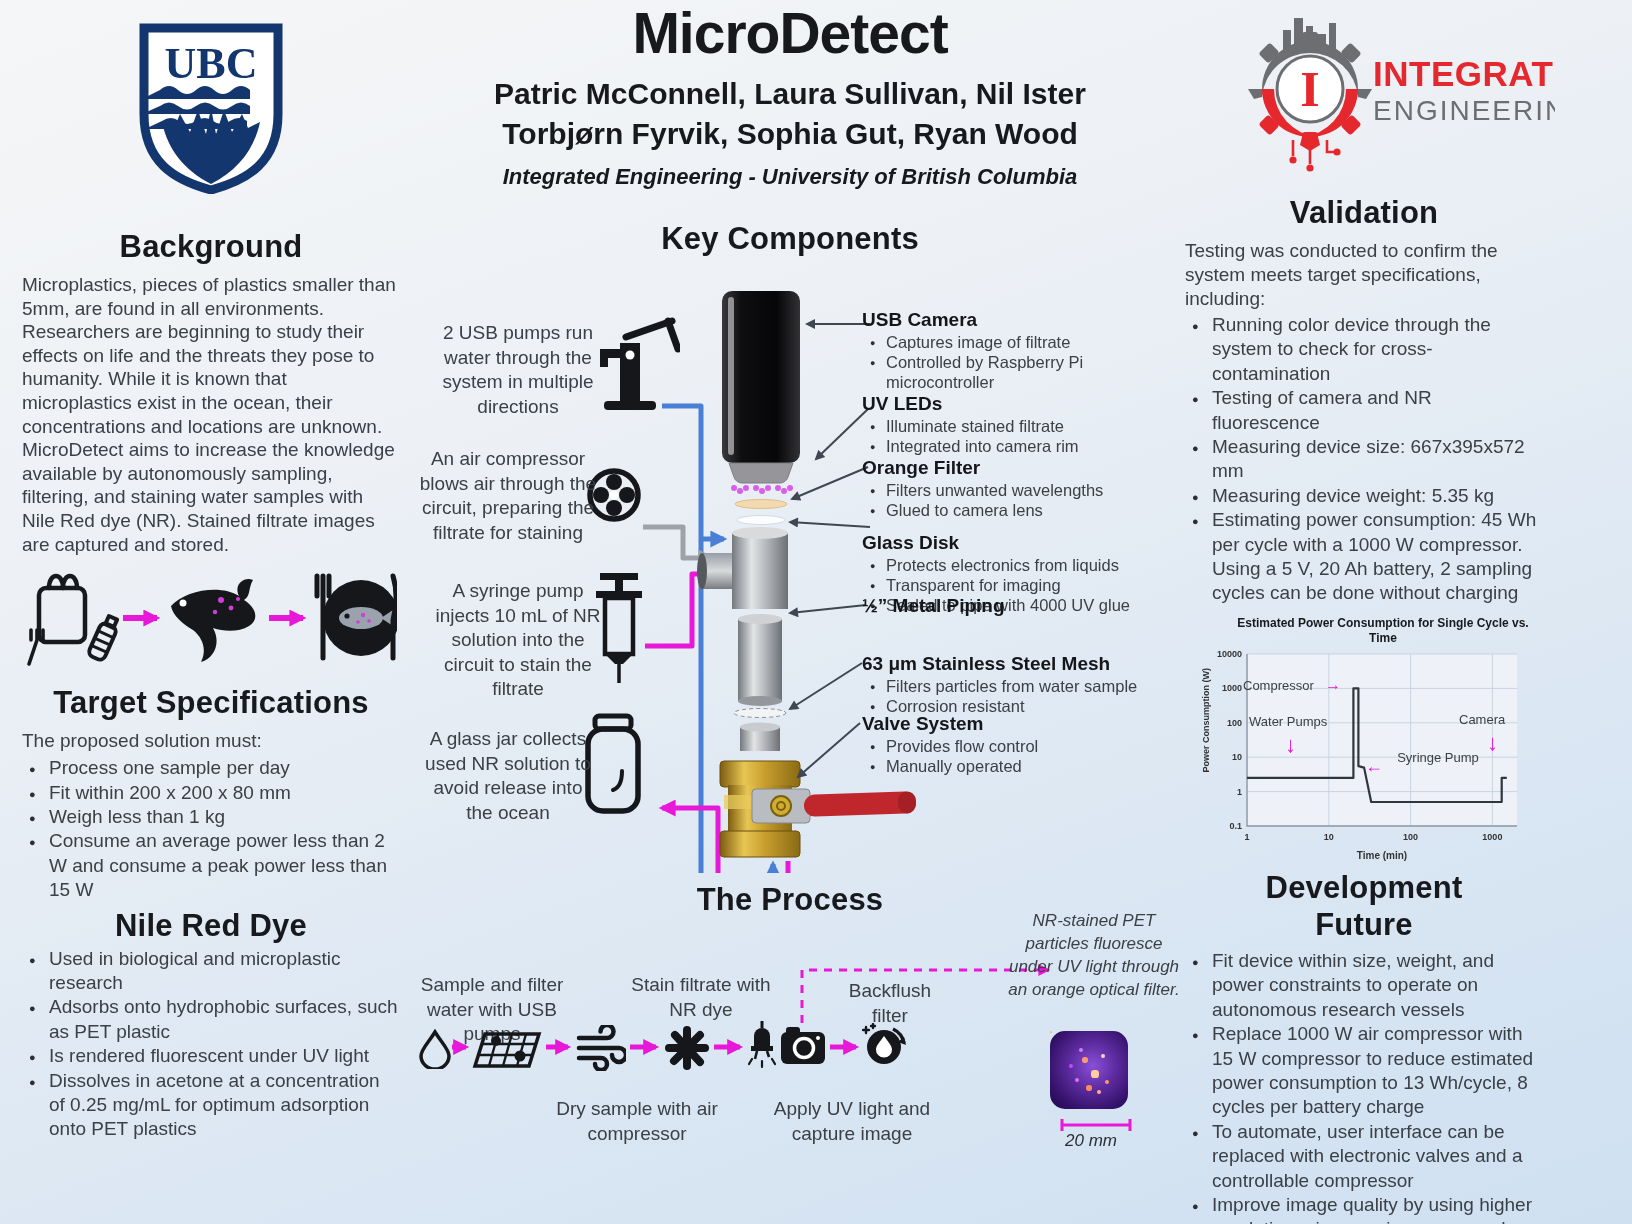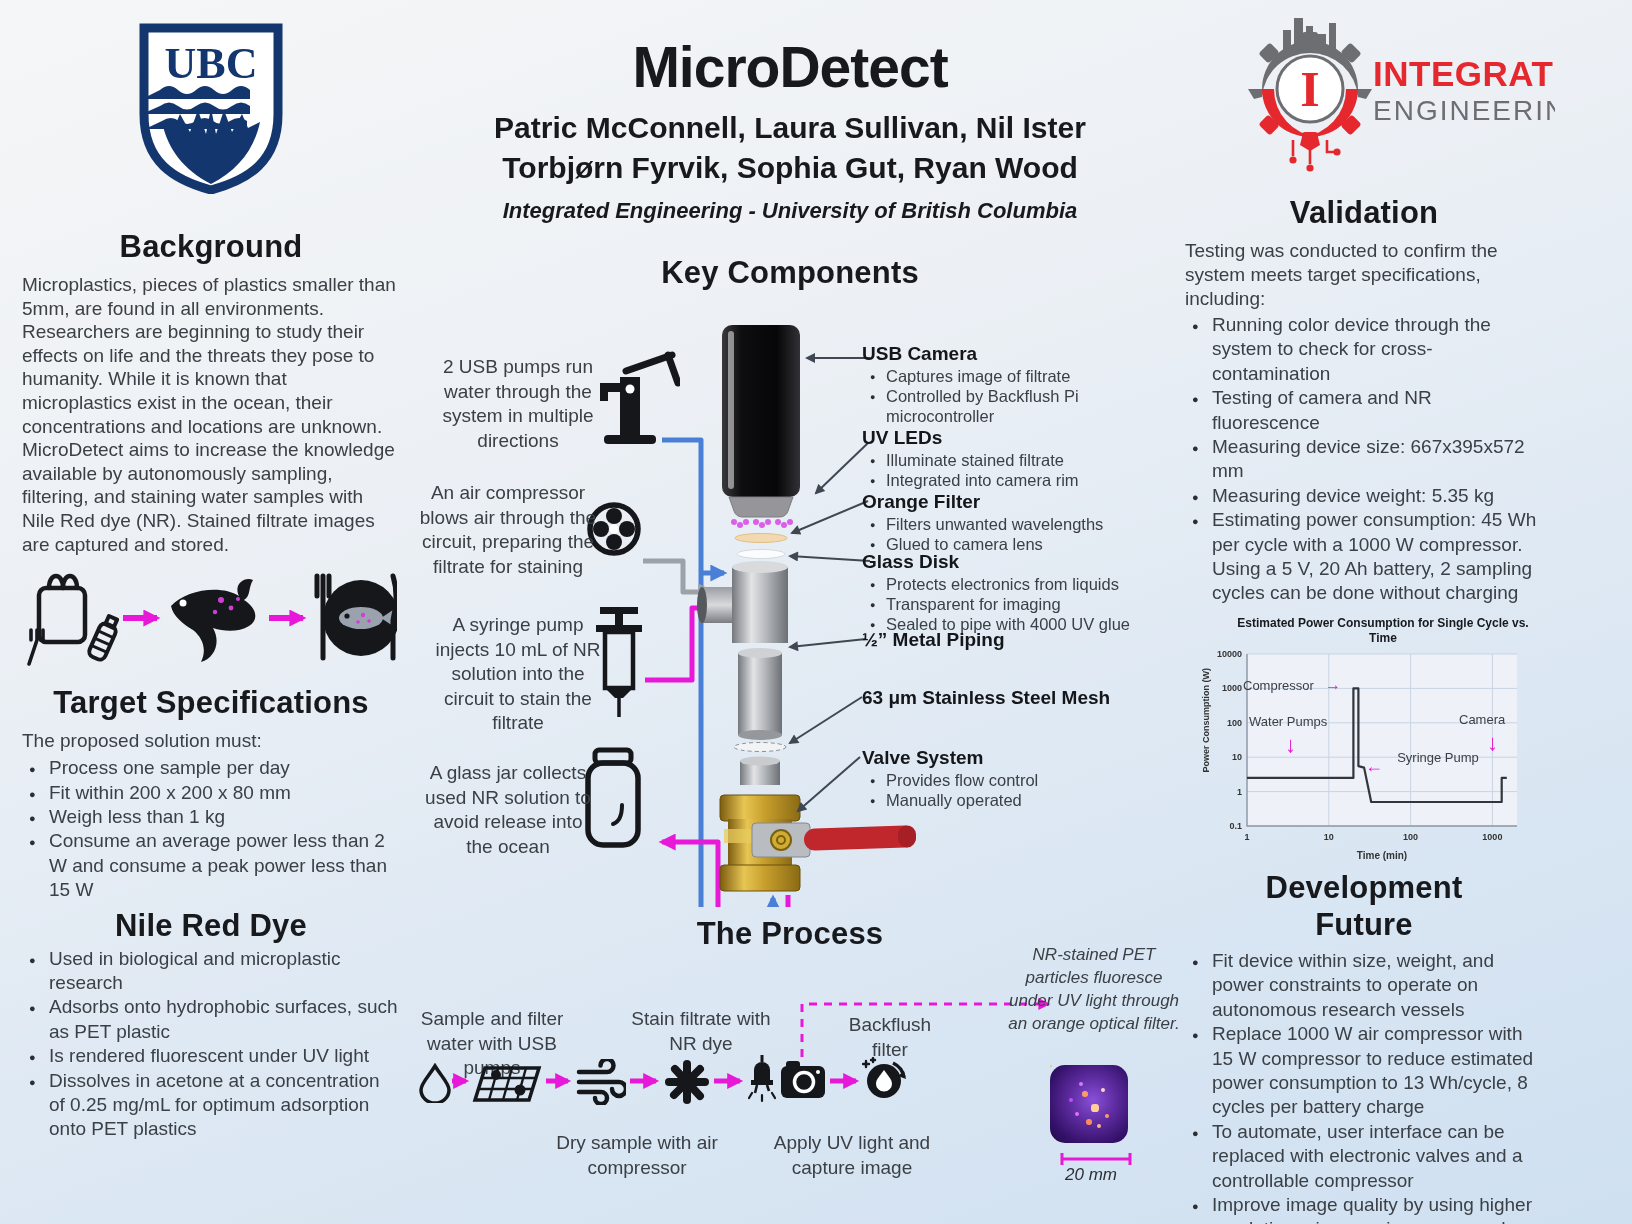--- a/index.html
+++ b/index.html
@@ -12,21 +12,21 @@
   ul{margin:0;padding:0;list-style:none;}
   li{position:relative;padding-left:27px;font-size:19px;line-height:24.4px;color:#3b4046;}
   li::before{content:"●";position:absolute;left:7px;top:1px;font-size:11px;color:#2b2f35;}
   
   .left-col{position:absolute;left:22px;top:0;width:378px;}
   .center-col{position:absolute;left:400px;top:0;width:780px;}
   .right-col{position:absolute;left:1185px;top:0;width:358px;}
   .body-text{font-size:19px;line-height:23.6px;color:#3b4046;}
   
   .ubc-logo{display:block;margin:22px auto 0;}
-  .title{font-size:57px;font-weight:800;text-align:center;letter-spacing:-1px;padding-top:34px;}
+  .title{font-size:57px;font-weight:800;text-align:center;letter-spacing:-1px;}
   .authors{font-size:30px;font-weight:800;text-align:center;line-height:40px;color:#17191d;margin-top:8px;}
   .affil{font-size:22px;font-weight:700;font-style:italic;text-align:center;margin-top:10px;color:#17191d;}
   .kc-heading{margin-top:30px;}
   
   .h-bg{margin-top:34px;}
   .bg-body{margin-top:8px;}
   .bg-icons{margin-top:10px;height:102px;text-align:center;}
   .h-target{margin-top:16px;}
   .intro{font-size:19px;line-height:24px;margin-top:8px;}
   .spec-list,.nile-list{margin-top:3px;}
@@ -303,50 +303,54 @@
 
       <div class="left-note" style="left:28px;top:60px;">2 USB pumps run water through the system in multiple directions</div>
       <div class="left-note" style="left:18px;top:186px;">An air compressor blows air through the circuit, preparing the filtrate for staining</div>
       <div class="left-note" style="left:28px;top:318px;">A syringe pump injects 10 mL of NR solution into the circuit to stain the filtrate</div>
       <div class="left-note" style="left:18px;top:466px;">A glass jar collects used NR solution to avoid release into the ocean</div>
 
       <div class="comp" style="top:48px;">
         <div class="comp-name">USB Camera</div>
         <ul>
             <li>Captures image of filtrate</li>
-            <li>Controlled by Backflush Pi microcontroller</li>
+            <li>Controlled by Raspberry Pi microcontroller</li>
           </ul>
       </div>
       <div class="comp" style="top:132px;">
         <div class="comp-name">UV LEDs</div>
         <ul>
             <li>Illuminate stained filtrate</li>
             <li>Integrated into camera rim</li>
           </ul>
       </div>
       <div class="comp" style="top:196px;">
         <div class="comp-name">Orange Filter</div>
         <ul>
             <li>Filters unwanted wavelengths</li>
             <li>Glued to camera lens</li>
           </ul>
       </div>
-      <div class="comp" style="top:256px;">
+      <div class="comp" style="top:271px;">
         <div class="comp-name">Glass Disk</div>
         <ul>
             <li>Protects electronics from liquids</li>
             <li>Transparent for imaging</li>
             <li>Sealed to pipe with 4000 UV glue</li>
           </ul>
       </div>
       <div class="comp" style="top:334px;">
         <div class="comp-name">½” Metal Piping</div>
       </div>
       <div class="comp" style="top:392px;">
         <div class="comp-name">63 μm Stainless Steel Mesh</div>
+        <ul>
+            <li>Filters particles from water sample</li>
+            <li>Corrosion resistant</li>
+          </ul>
       </div>
       <div class="comp" style="top:452px;">
         <div class="comp-name">Valve System</div>
         <ul>
             <li>Provides flow control</li>
             <li>Manually operated</li>
           </ul>
       </div>
     </div>
 

